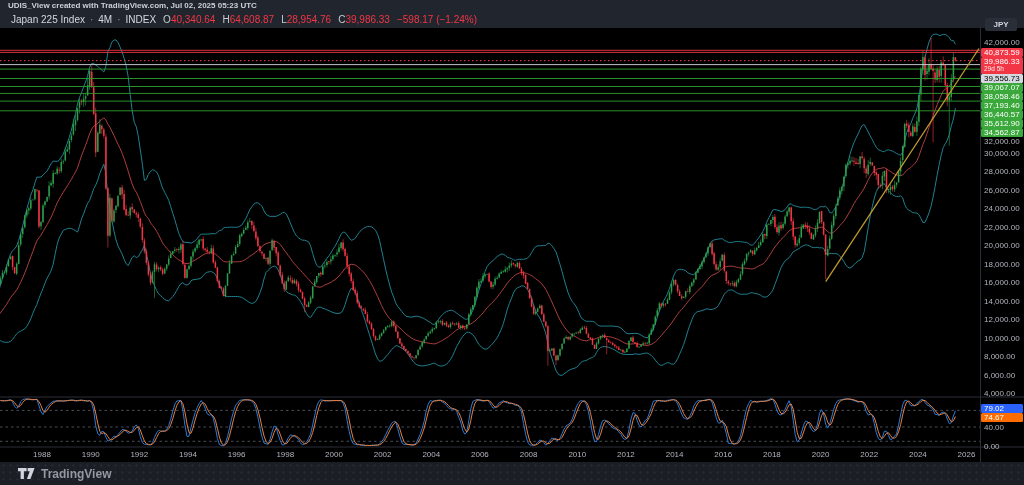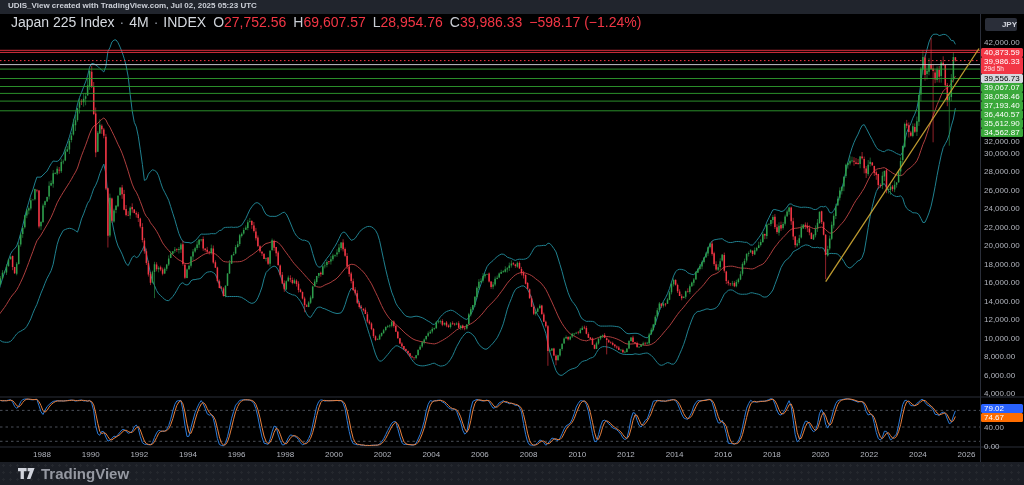--- a/index.html
+++ b/index.html
@@ -1,51 +1,51 @@
 <!DOCTYPE html>
 <html><head>
 <meta charset="utf-8">
 <style>
   html,body{margin:0;padding:0;background:#000;}
   .stage{position:relative;width:1024px;height:485px;background:#000;overflow:hidden;
          font-family:"Liberation Sans",sans-serif;}
-  .header{position:absolute;top:0;left:0;right:0;height:14px;background:#21252d;color:#ccd0d8;
+  .header{position:absolute;top:0;left:0;right:0;height:28px;background:#21252d;color:#ccd0d8;
           font-size:8px;font-weight:700;line-height:12px;padding-left:8px;box-sizing:border-box;z-index:3;}
-  .legend{position:absolute;top:14px;left:11px;display:flex;gap:5px;font-size:14px;
+  .legend{position:absolute;top:14px;left:11px;display:flex;gap:5px;font-size:10px;
           color:#d5d9df;align-items:baseline;z-index:3;white-space:nowrap;}
   .legend .dim{color:#9298a2;}
   .legend .k{color:#c9cdd4;}
   .legend .val{color:#f23645;}
   .legend .pair{margin-left:2px;}
   #chart-svg{position:absolute;top:0;left:0;z-index:1;}
   .jpy-btn{position:absolute;top:18px;left:985px;width:32px;height:13px;background:#2a2e39;
-           border-radius:2px;color:#d1d4dc;font-size:8px;font-weight:700;text-align:right;
+           border-radius:2px;color:#d1d4dc;font-size:8px;font-weight:700;text-align:center;
            line-height:13px;z-index:3;cursor:pointer;}
   .footer{position:absolute;bottom:0;left:0;right:0;height:23px;background:#1b1e25;display:flex;
           align-items:center;padding-left:18px;gap:6px;box-sizing:border-box;z-index:3;
           background-image:radial-gradient(rgba(255,255,255,0.045) 1px, transparent 1.2px);
           background-size:7px 7px;}
-  .footer .brand{color:#9598a1;font-weight:700;font-size:15px;}
+  .footer .brand{color:#9598a1;font-weight:700;font-size:12px;}
 </style>
 </head>
 <body>
 
 <div class="stage">
   <div class="header">
     <span>UDIS_View created with TradingView.com, Jul 02, 2025 05:23 UTC</span>
   </div>
 
   <div class="legend">
     <span>Japan 225 Index</span>
     <span class="dim">·</span>
     <span>4M</span>
     <span class="dim">·</span>
     <span>INDEX</span>
-    <span class="pair"><span class="k">O</span><span class="val">27,752.56</span></span>
-    <span class="pair"><span class="k">H</span><span class="val">69,607.57</span></span>
+    <span class="pair"><span class="k">O</span><span class="val">40,340.64</span></span>
+    <span class="pair"><span class="k">H</span><span class="val">64,608.87</span></span>
     <span class="pair"><span class="k">L</span><span class="val">28,954.76</span></span>
     <span class="pair"><span class="k">C</span><span class="val">39,986.33</span></span>
     <span class="val pair">−598.17 (−1.24%)</span>
   </div>
 
   <svg id="chart-svg" width="1024" height="485">
       <g>
         <line x1="0" y1="397" x2="1024" y2="397" stroke="#2a2e39" stroke-width="1"></line>
         <line x1="0" y1="447" x2="1024" y2="447" stroke="#2a2e39" stroke-width="1"></line>
         <line x1="980.5" y1="12" x2="980.5" y2="462" stroke="#2a2e39" stroke-width="1"></line>

